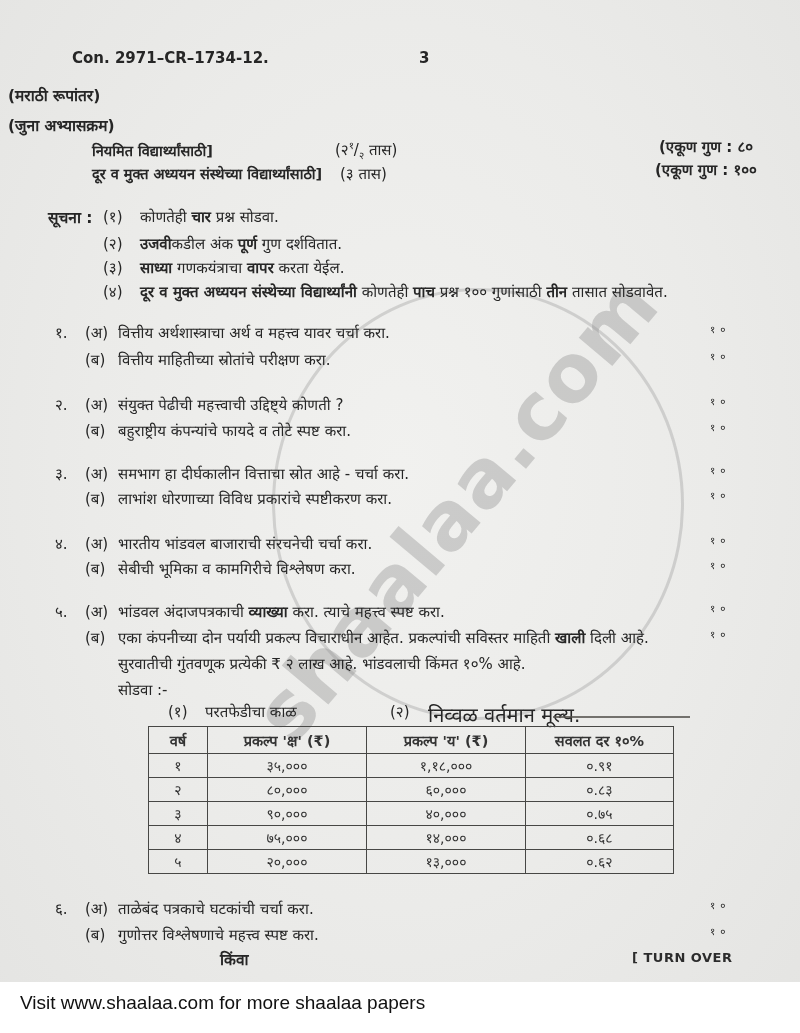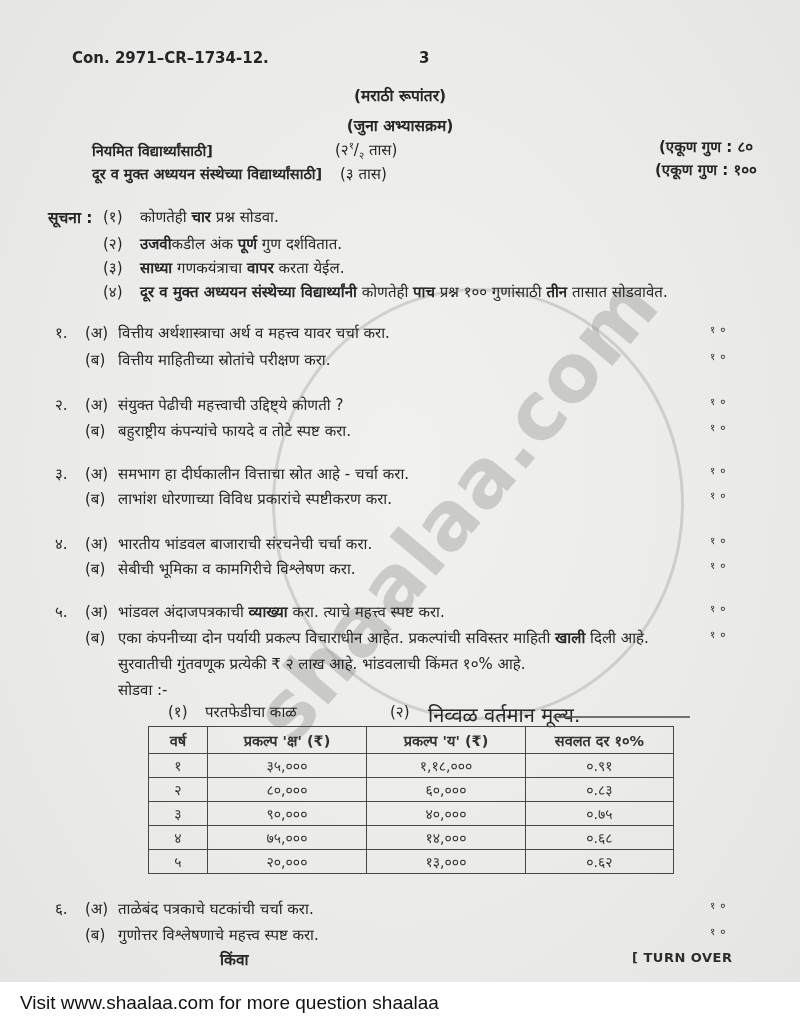--- a/index.html
+++ b/index.html
@@ -15,21 +15,21 @@
 
   
   .wm-ellipse { position:absolute; left:272px; top:288px; width:412px; height:432px;
     border:3px solid rgba(165,165,165,0.42); border-radius:50%; }
   .wm-text { position:absolute; left:178px; top:482px; width:524px; text-align:center;
     font-size:80px; font-weight:bold; color:rgba(148,148,148,0.40);
     transform:rotate(-50deg); letter-spacing:1px; }
 
   
   .hline { font-size:15px; }
-  .center-line { left:0; width:800px; text-align:center; font-weight:bold; font-size:15.5px; }
+  .center-line { left:0; width:800px; text-align:left; font-weight:bold; font-size:15.5px;padding-left:8px; }
   sup.fr { font-size:10px; vertical-align:6px; }
   sub.fr { font-size:10px; vertical-align:-4px; }
 
   
   .line { position:absolute; left:0; width:800px; height:22px; }
   .ins-label { position:absolute; left:48px; font-weight:bold; font-size:15.5px; }
   .ins-num { position:absolute; left:103px; font-size:15px; }
   .ins-text { position:absolute; left:140px; font-size:15px; white-space:nowrap; }
   .q-num { position:absolute; left:55px; font-size:15px; }
   .q-sub { position:absolute; left:85px; font-size:15px; }
@@ -221,16 +221,16 @@
   </div>
   <div class="line" style="top:924px;">
     <span class="q-sub">(ब)</span>
     <span class="q-text"><span>गुणोत्तर विश्लेषणाचे महत्त्व स्पष्ट करा.</span></span>
     <span class="marks">१०</span>
   </div>
   <div class="abs bold" style="left:173px; top:948px; font-size:15.5px;">किंवा</div>
 
   <div class="turn-over">[ TURN OVER</div>
   <div class="footer-bar">
-    <span class="footer-text">Visit www.shaalaa.com for more question shaalaa</span>
+    <span class="footer-text">Visit www.shaalaa.com for more shaalaa papers</span>
   </div>
 
 </div>
 
 </body></html>

